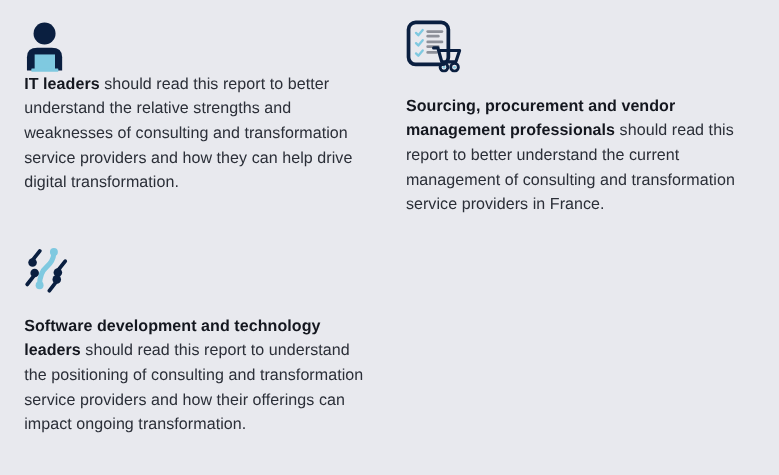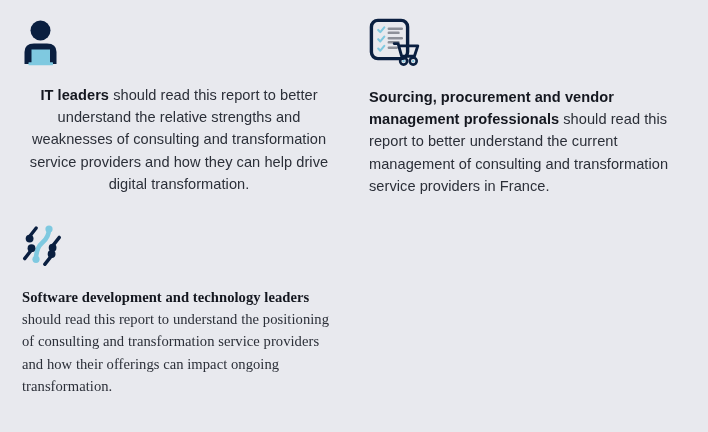--- a/index.html
+++ b/index.html
@@ -52,23 +52,23 @@
   .blurb .lead {
     font-weight: bold;
     color: #14171f;
   }
 
   
   #block-it        { position: absolute; left: 0;  top: 18px;  }
   #block-sourcing  { position: absolute; left: 0;  top: 18px;  }
   #block-software  { position: absolute; left: 0;  top: 222px; }
 
-  #block-it .blurb       { margin-top: 18px; width: 314px; text-align: center; }
+  #block-it .blurb       { width: 314px; }
   #block-sourcing .blurb { margin-top: 20px; width: 326px; }
-  #block-software .blurb { margin-top: 18px; width: 316px; font-family: Liberation Serif, serif; }
+  #block-software .blurb { margin-top: 18px; width: 316px; }
 </style>
 </head>
 <body>
 
 <div class="page">
 
   <div class="col col-left">
 
     <div class="audience-block" id="block-it">
       <span class="icon-wrap">

